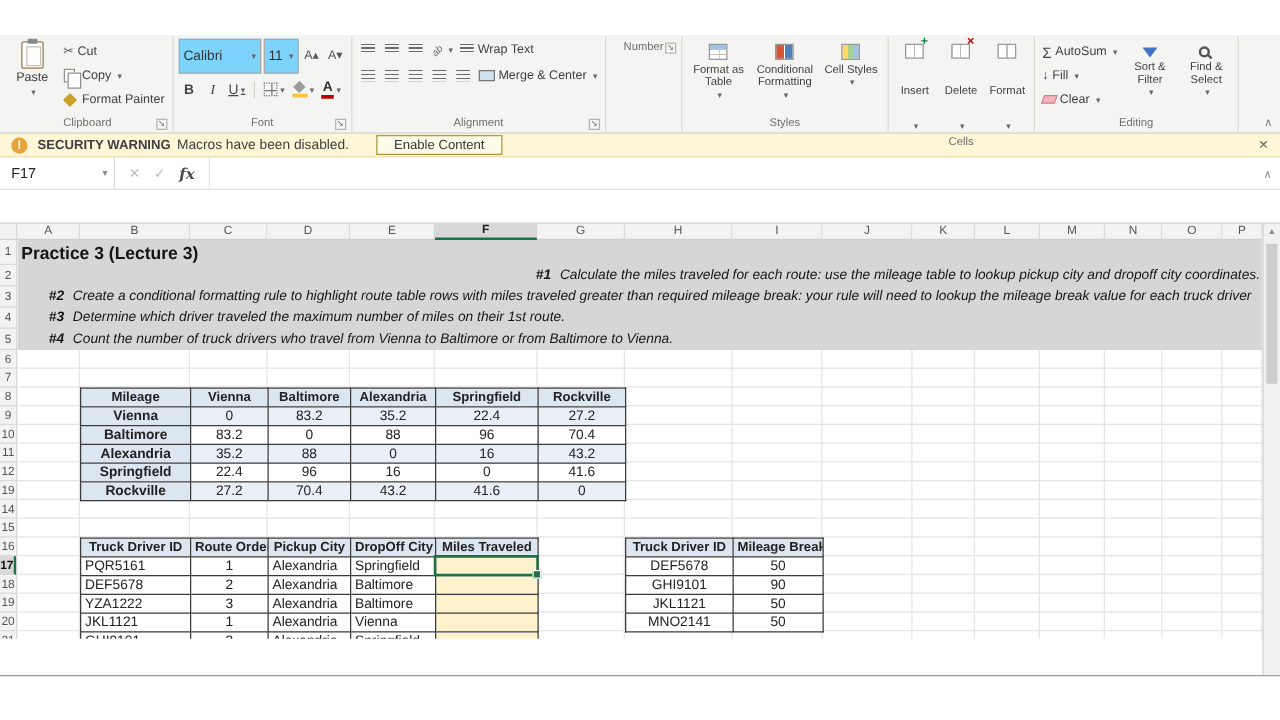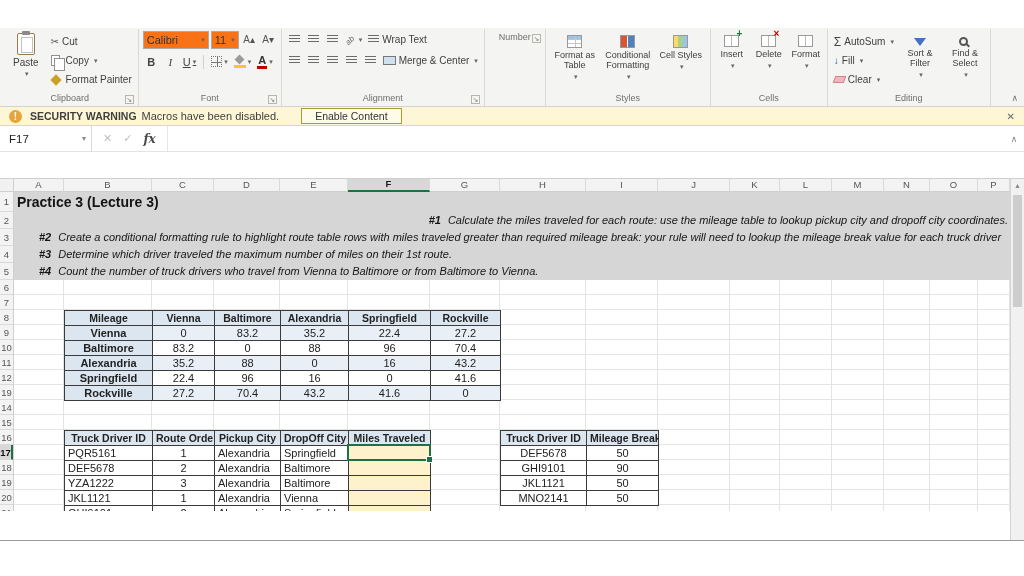--- a/index.html
+++ b/index.html
@@ -12,25 +12,25 @@
 
   
   .ribbon{height:79px;background:#f4f4f2;border-bottom:1px solid #d5d2cb;display:flex;align-items:stretch;padding:1px 2px 0 2px;position:relative}
   .rgrp{display:flex;flex-direction:column;border-right:1px solid #ddd9d1;padding:2px 4px 0 4px}
   .rgrp-content{flex:1;display:flex;gap:3px;align-items:flex-start}
   .rgrp-content.col{flex-direction:column;gap:4px;justify-content:flex-start}
   .rgrp-label{position:relative;height:14px;font-size:9px;color:#6e6e6e;text-align:center;line-height:12px;padding:0 10px;white-space:nowrap}
   .launcher{position:absolute;right:0;bottom:2px;width:9px;height:9px;border:1px solid #b8b5ae;color:#777;font-size:7px;line-height:7px;text-align:center;cursor:pointer}
   .bigbtn{display:flex;flex-direction:column;align-items:center;justify-content:center;padding:2px 7px;font-size:10px;color:#3f3f3f;gap:2px}
   .bigbtn2{width:50px;display:flex;flex-direction:column;align-items:center;font-size:9px;text-align:center;color:#3f3f3f;padding-top:4px;line-height:10px;gap:2px}
-  .bigbtn3{width:34px;display:flex;flex-direction:column;align-items:center;font-size:9px;color:#3f3f3f;padding-top:4px;line-height:10px;gap:2px}
+  .bigbtn3{width:34px;display:flex;flex-direction:column;align-items:center;font-size:9px;color:#3f3f3f;padding-top:4px;line-height:10px;gap:20px}
   .smallcol{display:flex;flex-direction:column;gap:4px;padding-top:3px}
   .smallbtn{display:flex;align-items:center;gap:3px;font-size:10px;color:#3f3f3f;height:15px;padding:0 2px;white-space:nowrap}
   .rowline{display:flex;gap:2px;align-items:center}
-  .combo{display:flex;align-items:center;justify-content:space-between;background:#f97316;border:1px solid #ababab;height:18px;font-size:11px;padding:0 3px;color:#333;white-space:nowrap}
+  .combo{display:flex;align-items:center;justify-content:space-between;background:#7dd3fc;border:1px solid #ababab;height:28px;font-size:11px;padding:0 3px;color:#333;white-space:nowrap}
   .combo::after{content:"▾";font-size:7px;color:#666;margin-left:4px}
   .fontname{width:66px}.fontsize{width:28px}.numfmt{width:94px}
   .tbtn{min-width:17px;height:17px;display:flex;align-items:center;justify-content:center;font-size:11px;color:#444;padding:0 2px;white-space:nowrap}
   .tbtn.b{font-weight:bold}.tbtn.i{font-style:italic;font-family:"Liberation Serif",serif}.tbtn.u{text-decoration:underline}
   .drop::after{content:"▾";font-size:7px;color:#666;margin-left:2px}
   .vsep{width:1px;height:14px;background:#d3d0c9;margin:0 3px}
   .ribbon-collapse{position:absolute;right:6px;bottom:3px;color:#777;font-size:9px;cursor:pointer}
   .gi{font-size:10px;color:#555;line-height:10px}
 
   

